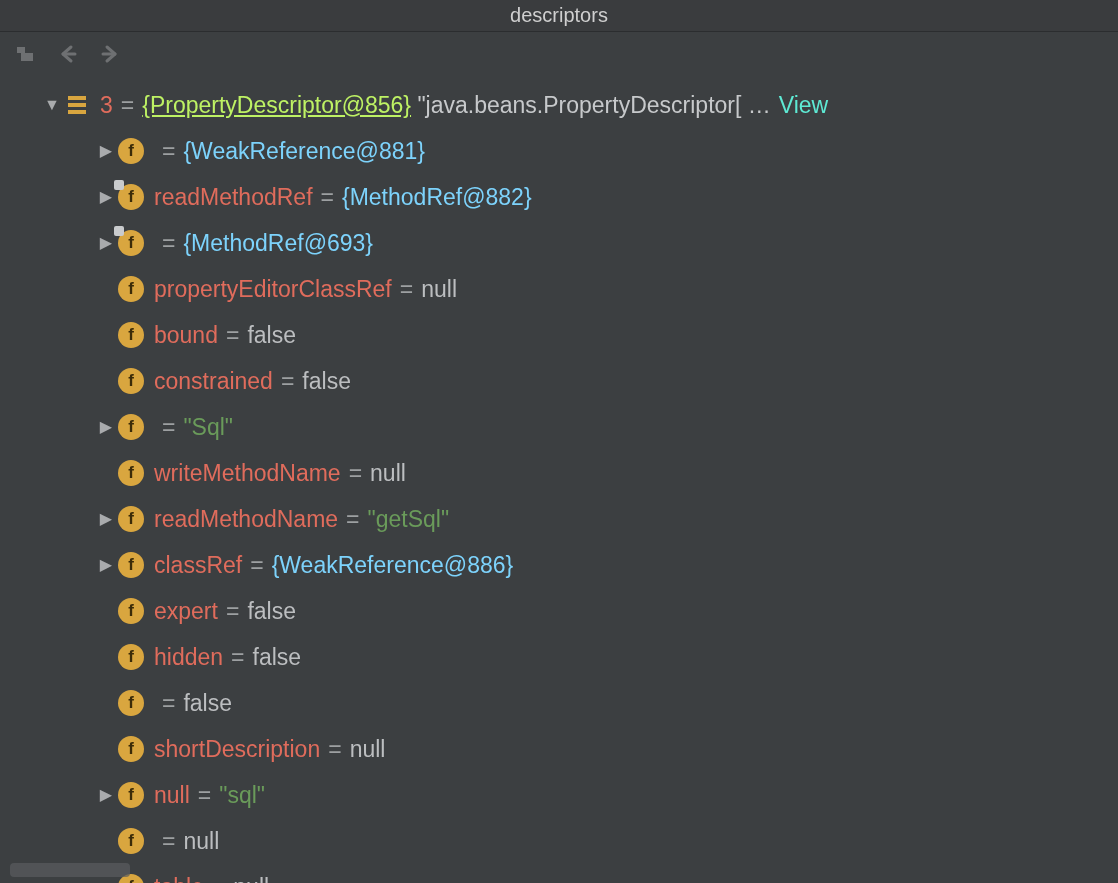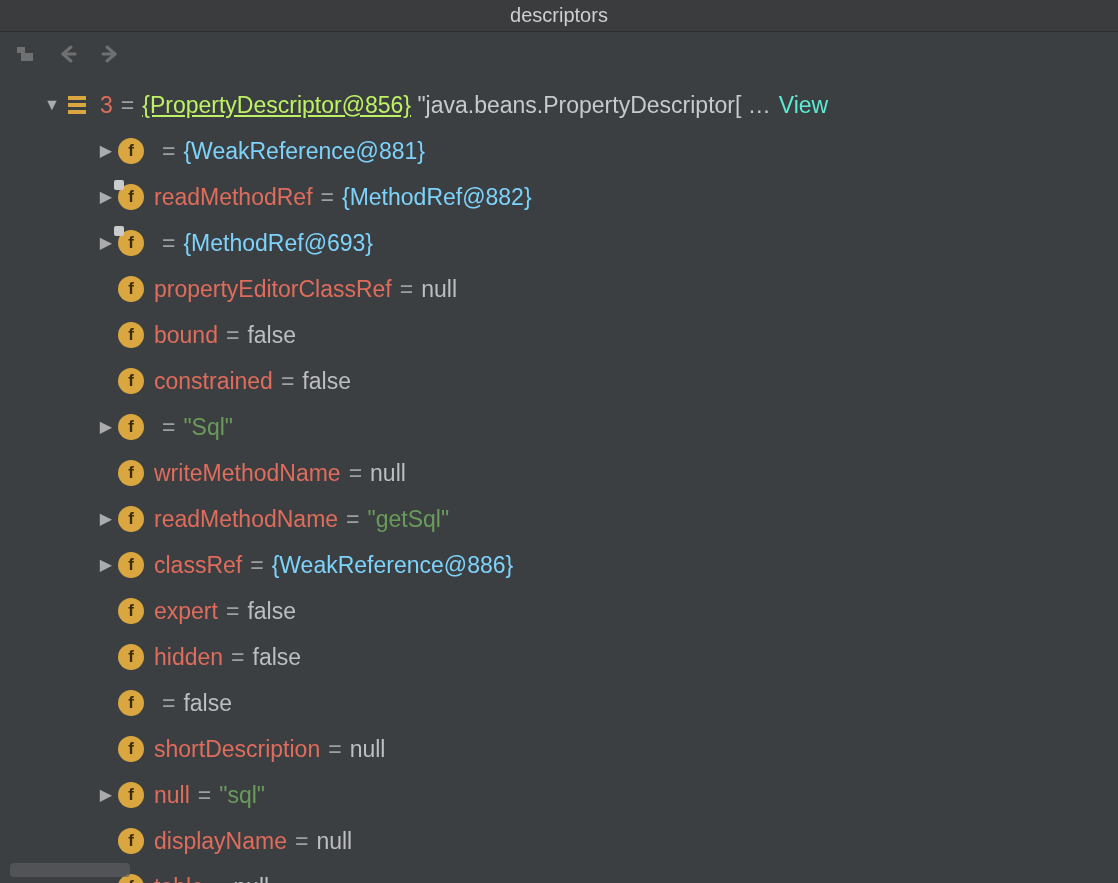--- a/index.html
+++ b/index.html
@@ -306,21 +306,20 @@
             </span>
             <span class="name">null</span>
             <span class="eq">=</span>
             <span class="strlit">"sql"</span>
           </div>
           <div class="row row-child">
             <span class="arrow spacer">▶</span>
             <span class="node-icon">
               <span class="f-badge">f</span>
             </span>
-            <span class="name">displayName</span>
             <span class="eq">=</span>
             <span class="nullkw">null</span>
           </div>
           <div class="row row-child">
             <span class="arrow spacer">▶</span>
             <span class="node-icon">
               <span class="f-badge">f</span>
             </span>
             <span class="name">table</span>
             <span class="eq">=</span>

